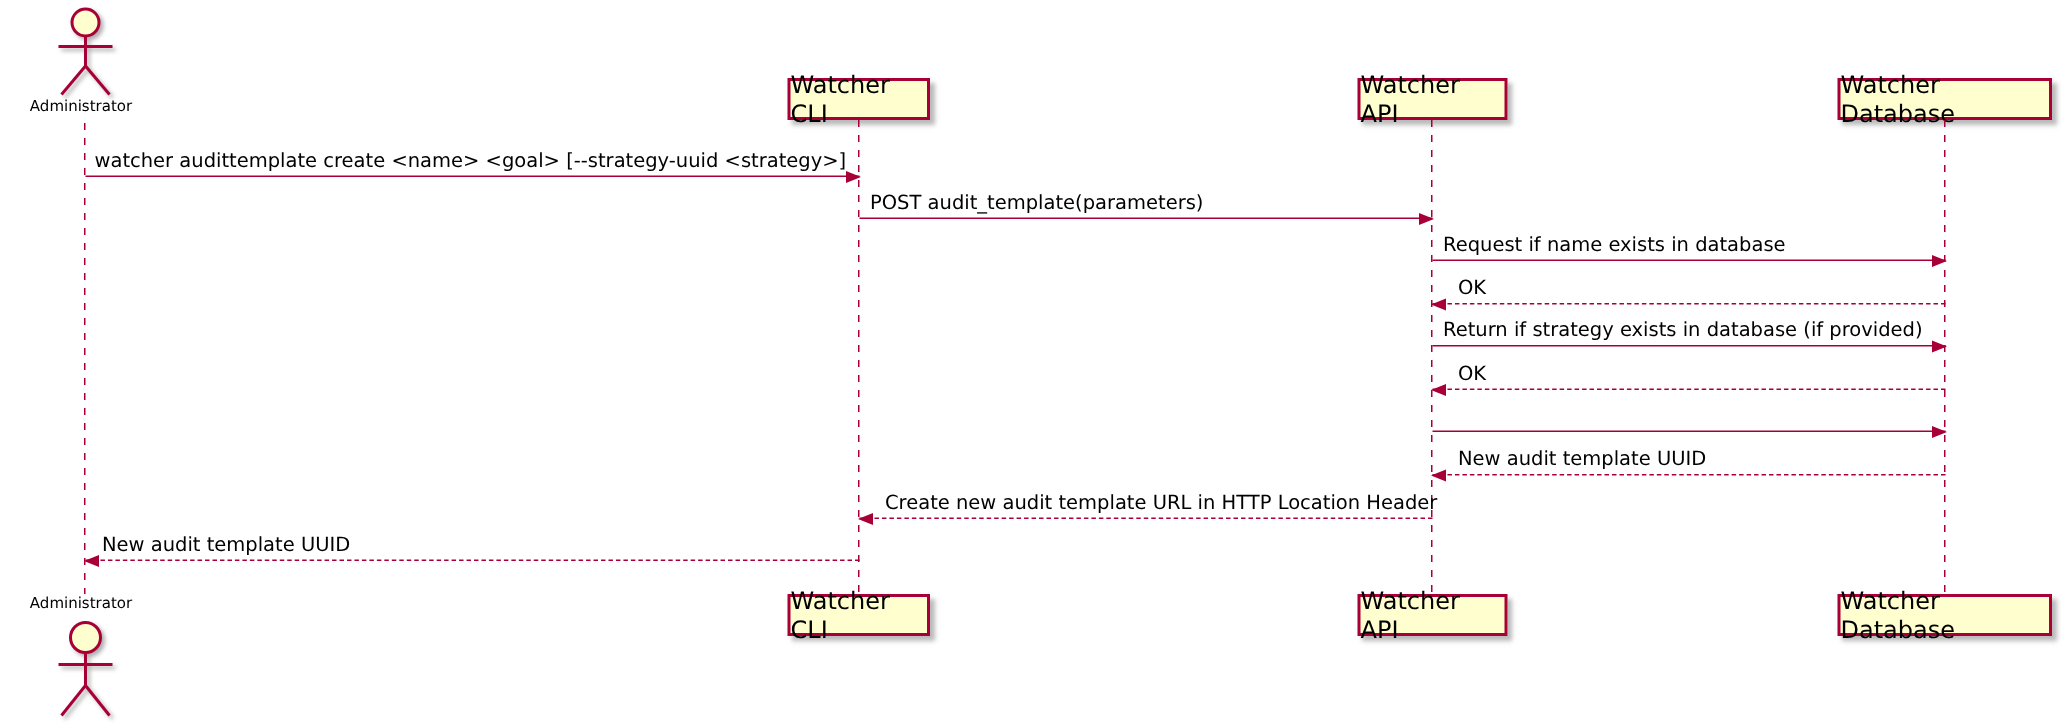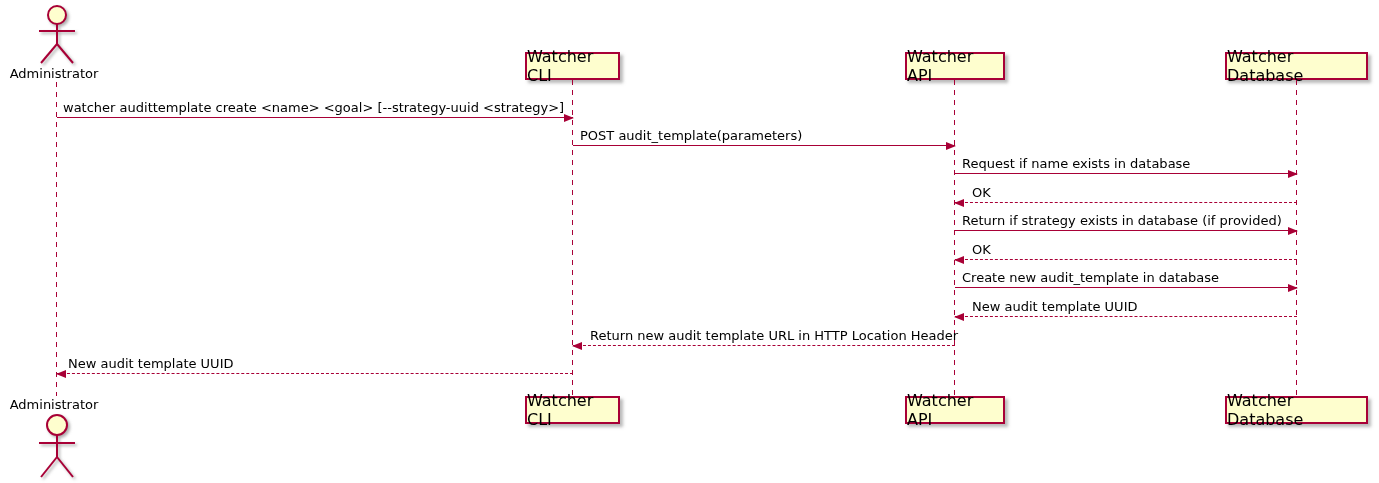--- a/index.html
+++ b/index.html
@@ -11,21 +11,21 @@
     position:absolute; background:#FEFECE; border:2px solid #A80036;
     box-shadow:3px 3px 3px rgba(140,140,140,0.6);
     display:flex; align-items:center; justify-content:center;
     font-size:16px; color:#000; box-sizing:border-box;
   }
   .lifeline {
     position:absolute; width:1px;
     background:repeating-linear-gradient(to bottom,#A80036 0 5px,transparent 5px 10px);
   }
   .actor-label {
-    position:absolute; font-size:13px; text-align:center; white-space:nowrap;
+    position:absolute; font-size:10px; text-align:center; white-space:nowrap;
   }
   .actor-fig { position:absolute; filter:drop-shadow(2.5px 2.5px 1.5px rgba(130,130,130,0.65)); }
   .message { position:absolute; height:20px; }
   .msg-label {
     position:absolute; bottom:3px; font-size:13px; white-space:nowrap; color:#000;
   }
   .msg-line { position:absolute; left:0; right:0; bottom:0; height:0; border-top:1px solid #A80036; }
   .msg-line.dashed { border-top:1px dashed #A80036; }
   .arrow {
     position:absolute; bottom:-4px; width:0; height:0;
@@ -87,33 +87,32 @@
     <div class="arrow right"></div>
   </div>
 
   <div class="message" style="left:955px; top:240px; width:342px;">
     <div class="msg-label" style="left:17px;">OK</div>
     <div class="msg-line dashed"></div>
     <div class="arrow left"></div>
   </div>
 
   <div class="message" style="left:955px; top:268px; width:342px;">
-    <div class="msg-label" style="left:7px;">Create new audit_template in database</div>
     <div class="msg-line"></div>
     <div class="arrow right"></div>
   </div>
 
   <div class="message" style="left:955px; top:297px; width:342px;">
     <div class="msg-label" style="left:17px;">New audit template UUID</div>
     <div class="msg-line dashed"></div>
     <div class="arrow left"></div>
   </div>
 
   <div class="message" style="left:573px; top:326px; width:382px;">
-    <div class="msg-label" style="left:17px;">Return new audit template URL in HTTP Location Header</div>
+    <div class="msg-label" style="left:17px;">Create new audit template URL in HTTP Location Header</div>
     <div class="msg-line dashed"></div>
     <div class="arrow left"></div>
   </div>
 
   <div class="message" style="left:57px; top:354px; width:516px;">
     <div class="msg-label" style="left:11px;">New audit template UUID</div>
     <div class="msg-line dashed"></div>
     <div class="arrow left"></div>
   </div>
 

